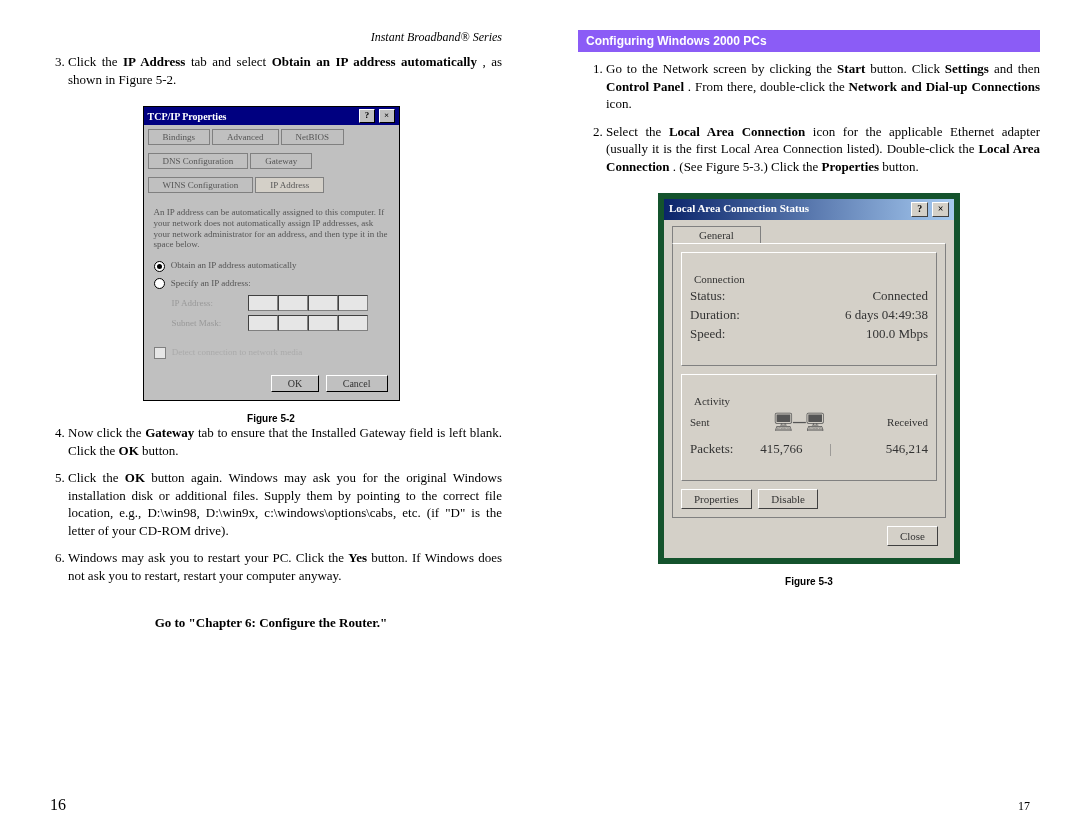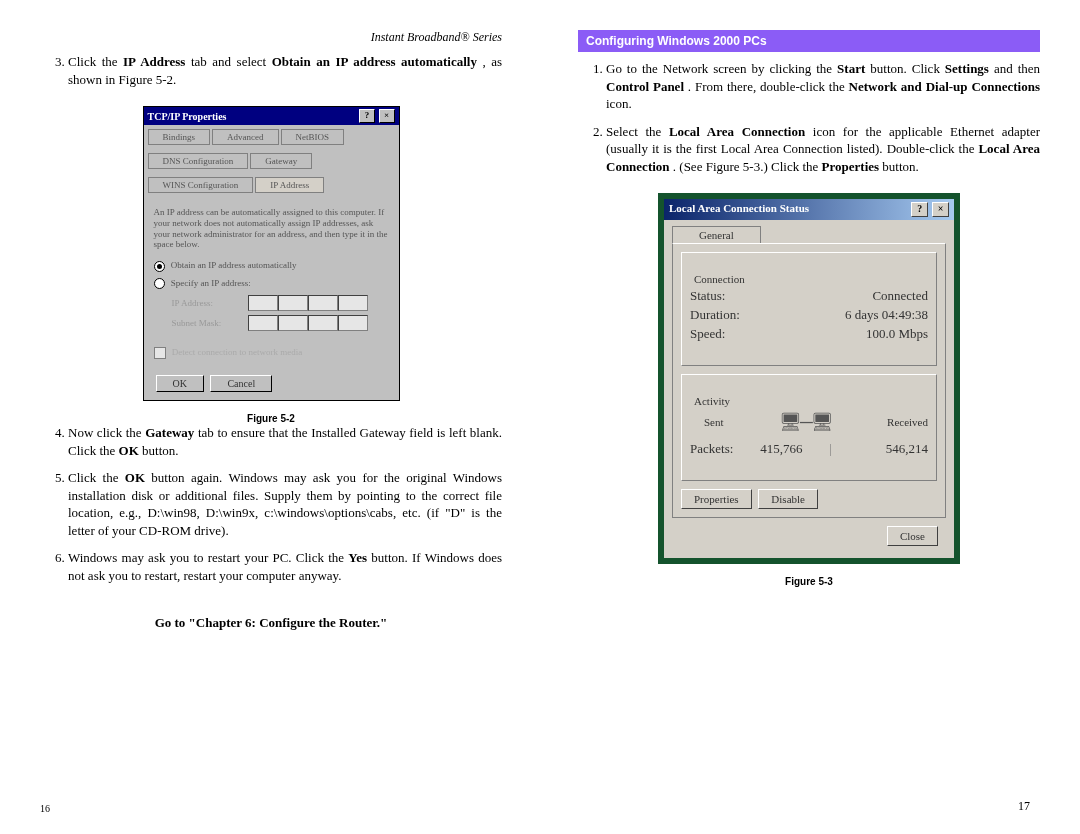--- a/index.html
+++ b/index.html
@@ -70,22 +70,22 @@
   }
   .go-to {
     text-align: center;
     font-weight: bold;
     font-size: 13px;
     margin-top: 20px;
   }
   .page-number-left {
     position: absolute;
     bottom: 20px;
-    left: 40px;
-    font-size: 10px;
+    left: 50px;
+    font-size: 16px;
   }
   .page-number-right {
     position: absolute;
     bottom: 20px;
     right: 50px;
     font-size: 12px;
   }
 
   
   .dlg {
@@ -191,22 +191,23 @@
   .dlg .chk {
     display: inline-block;
     width: 10px;
     height: 10px;
     border: 1px solid #808080;
     background: #e6e6e6;
     vertical-align: middle;
     margin-right: 4px;
   }
   .dlg .footer {
-    text-align: left;
-    padding: 10px 24px 8px 8px;
+    text-align: right;
+    padding: 10px 11px 8px 8px;
+    margin-left: 48px;
   }
   .dlg .btn {
     display: inline-block;
     border: 1px solid #000;
     border-top-color: #fff;
     border-left-color: #fff;
     background: #c0c0c0;
     padding: 2px 16px;
     font-size: 10px;
     margin-left: 4px;
@@ -279,21 +280,21 @@
     display: flex;
     justify-content: space-between;
     margin: 3px 0;
     font-size: 13px;
   }
   .dlg2 .act {
     display: flex;
     justify-content: space-between;
     align-items: center;
     font-size: 11px;
-    margin: 4px 0 8px 14px;
+    margin: 4px 0 8px 0;
   }
   .dlg2 .netico {
     font-size: 18px;
     letter-spacing: -2px;
     color: #555;
   }
   .dlg2 .btn {
     display: inline-block;
     border: 1px solid #404040;
     border-top-color:#fff;

